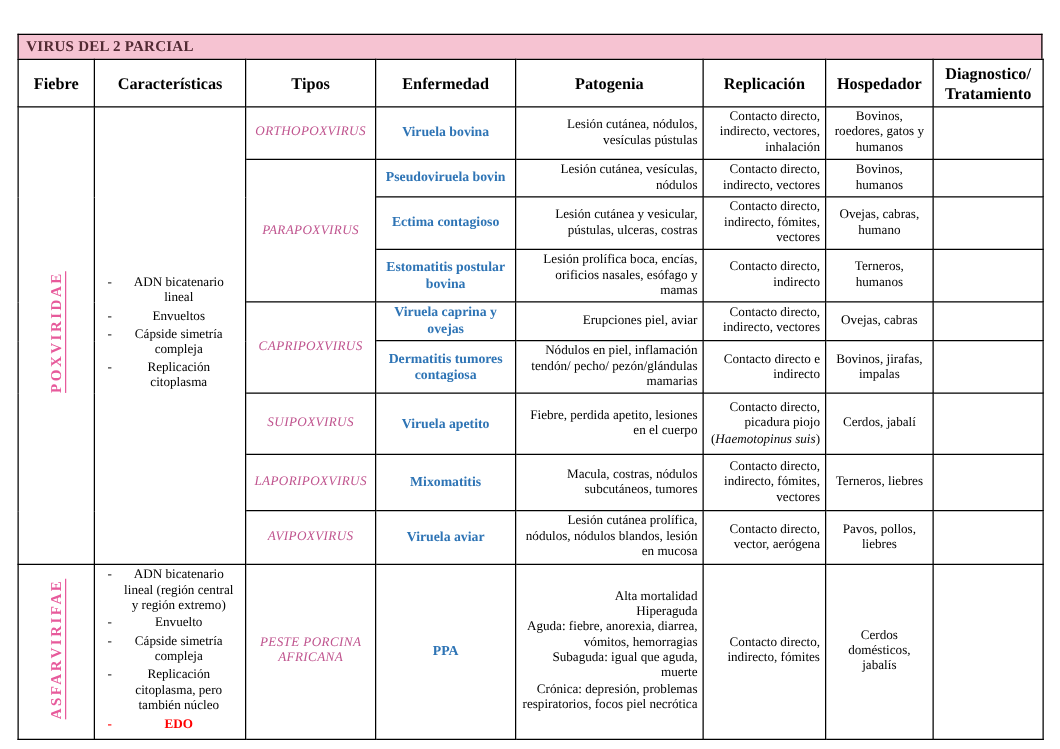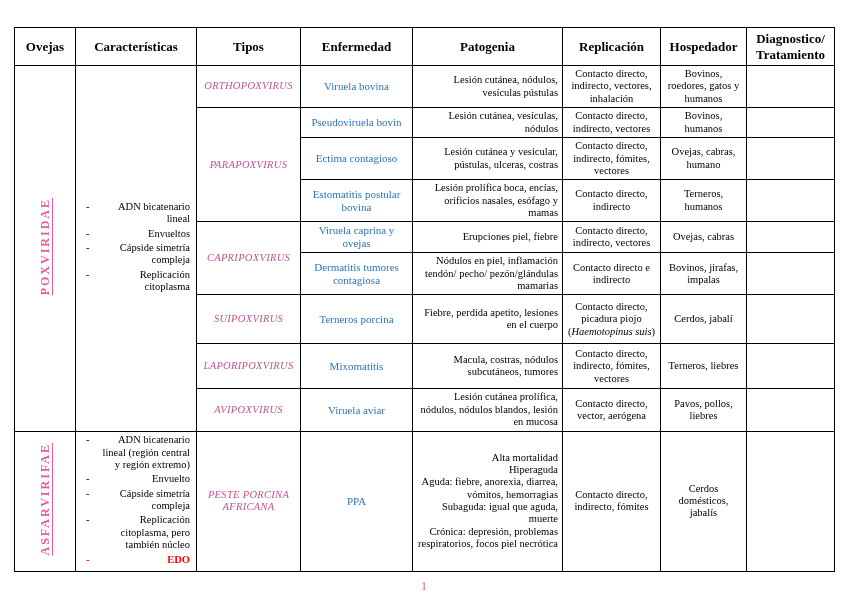--- a/index.html
+++ b/index.html
@@ -32,60 +32,61 @@
 
   td.familia { padding: 2px 0; }
   .vertical-name {
     display: inline-block;
     writing-mode: vertical-rl; transform: rotate(180deg);
     font-weight: bold; font-size: 12px; letter-spacing: 2px;
     color: var(--family-pink, #e75a9b);
     text-decoration: underline;
   }
 
-  td.caract { text-align: right; }
+  td.caract { text-align: center; }
   .caract ul { list-style: none; margin: 0; padding: 0 2px 0 4px; }
   .caract li { position: relative; padding-left: 12px; margin-bottom: 2px; }
   .caract li::before { content: "-"; position: absolute; left: 2px; top: 0; }
   .caract li.edo-item { color: var(--edo-red, #ff0000); font-weight: bold; }
 
   td.tipo {
     font-style: italic; letter-spacing: .3px;
     color: var(--tipo-pink, #c0558f);
   }
-  td.enf { color: var(--disease-blue, #2e74b5); font-weight: normal; font-size: 11px; }
+  td.enf { color: var(--disease-blue, #2e74b5); font-weight: bold; font-size: 11px; }
   td.pat { text-align: right; }
-  td.trans { text-align: center; }
+  td.trans { text-align: right; }
   .prelines { white-space: pre-line; }
 
   .page-number {
     width: 820px; text-align: center; margin-top: 7px;
     font-size: 12px; color: var(--page-number-pink, #e75a9b);
   }
 </style>
 </head>
 <body>
 
 <div class="page">
 
+  <div class="title-bar">VIRUS DEL 2 PARCIAL</div>
 
   <table class="virus">
     <colgroup>
       <col style="width:61px">
         <col style="width:121px">
         <col style="width:104px">
         <col style="width:112px">
       <col style="width:150px">
         <col style="width:98px">
         <col style="width:86px">
         <col style="width:88px">
     </colgroup>
     <thead>
       <tr style="height:38px">
-        <th>Ovejas</th>
+        <th>Fiebre</th>
         <th>Características</th>
         <th>Tipos</th>
         <th>Enfermedad</th>
         <th>Patogenia</th>
         <th>Replicación</th>
         <th>Hospedador</th>
         <th>Diagnostico/ Tratamiento</th>
       </tr>
     </thead>
     <tbody>
@@ -129,36 +130,36 @@
         <td class="enf">Estomatitis postular bovina</td>
         <td class="pat">Lesión prolífica boca, encías, orificios nasales, esófago y mamas</td>
         <td class="trans">Contacto directo, indirecto</td>
         <td class="hosp">Terneros, humanos</td>
         <td class="diag"></td>
       </tr>
 
       <tr style="height:26px">
         <td class="tipo" rowspan="2">CAPRIPOXVIRUS</td>
         <td class="enf">Viruela caprina y ovejas</td>
-        <td class="pat">Erupciones piel, fiebre</td>
+        <td class="pat">Erupciones piel, aviar</td>
         <td class="trans">Contacto directo, indirecto, vectores</td>
         <td class="hosp">Ovejas, cabras</td>
         <td class="diag"></td>
       </tr>
       <tr style="height:40px">
         <td class="enf">Dermatitis tumores contagiosa</td>
         <td class="pat">Nódulos en piel, inflamación tendón/ pecho/ pezón/glándulas mamarias</td>
         <td class="trans">Contacto directo e indirecto</td>
         <td class="hosp">Bovinos, jirafas, impalas</td>
         <td class="diag"></td>
       </tr>
 
       <tr style="height:49px">
         <td class="tipo">SUIPOXVIRUS</td>
-        <td class="enf">Terneros porcina</td>
+        <td class="enf">Viruela apetito</td>
         <td class="pat">Fiebre, perdida apetito, lesiones en el cuerpo</td>
         <td class="trans"><span>Contacto directo, picadura piojo (</span><i>Haemotopinus suis</i><span>)</span></td>
         <td class="hosp">Cerdos, jabalí</td>
         <td class="diag"></td>
       </tr>
 
       <tr style="height:45px">
         <td class="tipo">LAPORIPOXVIRUS</td>
         <td class="enf">Mixomatitis</td>
         <td class="pat">Macula, costras, nódulos subcutáneos, tumores</td>

